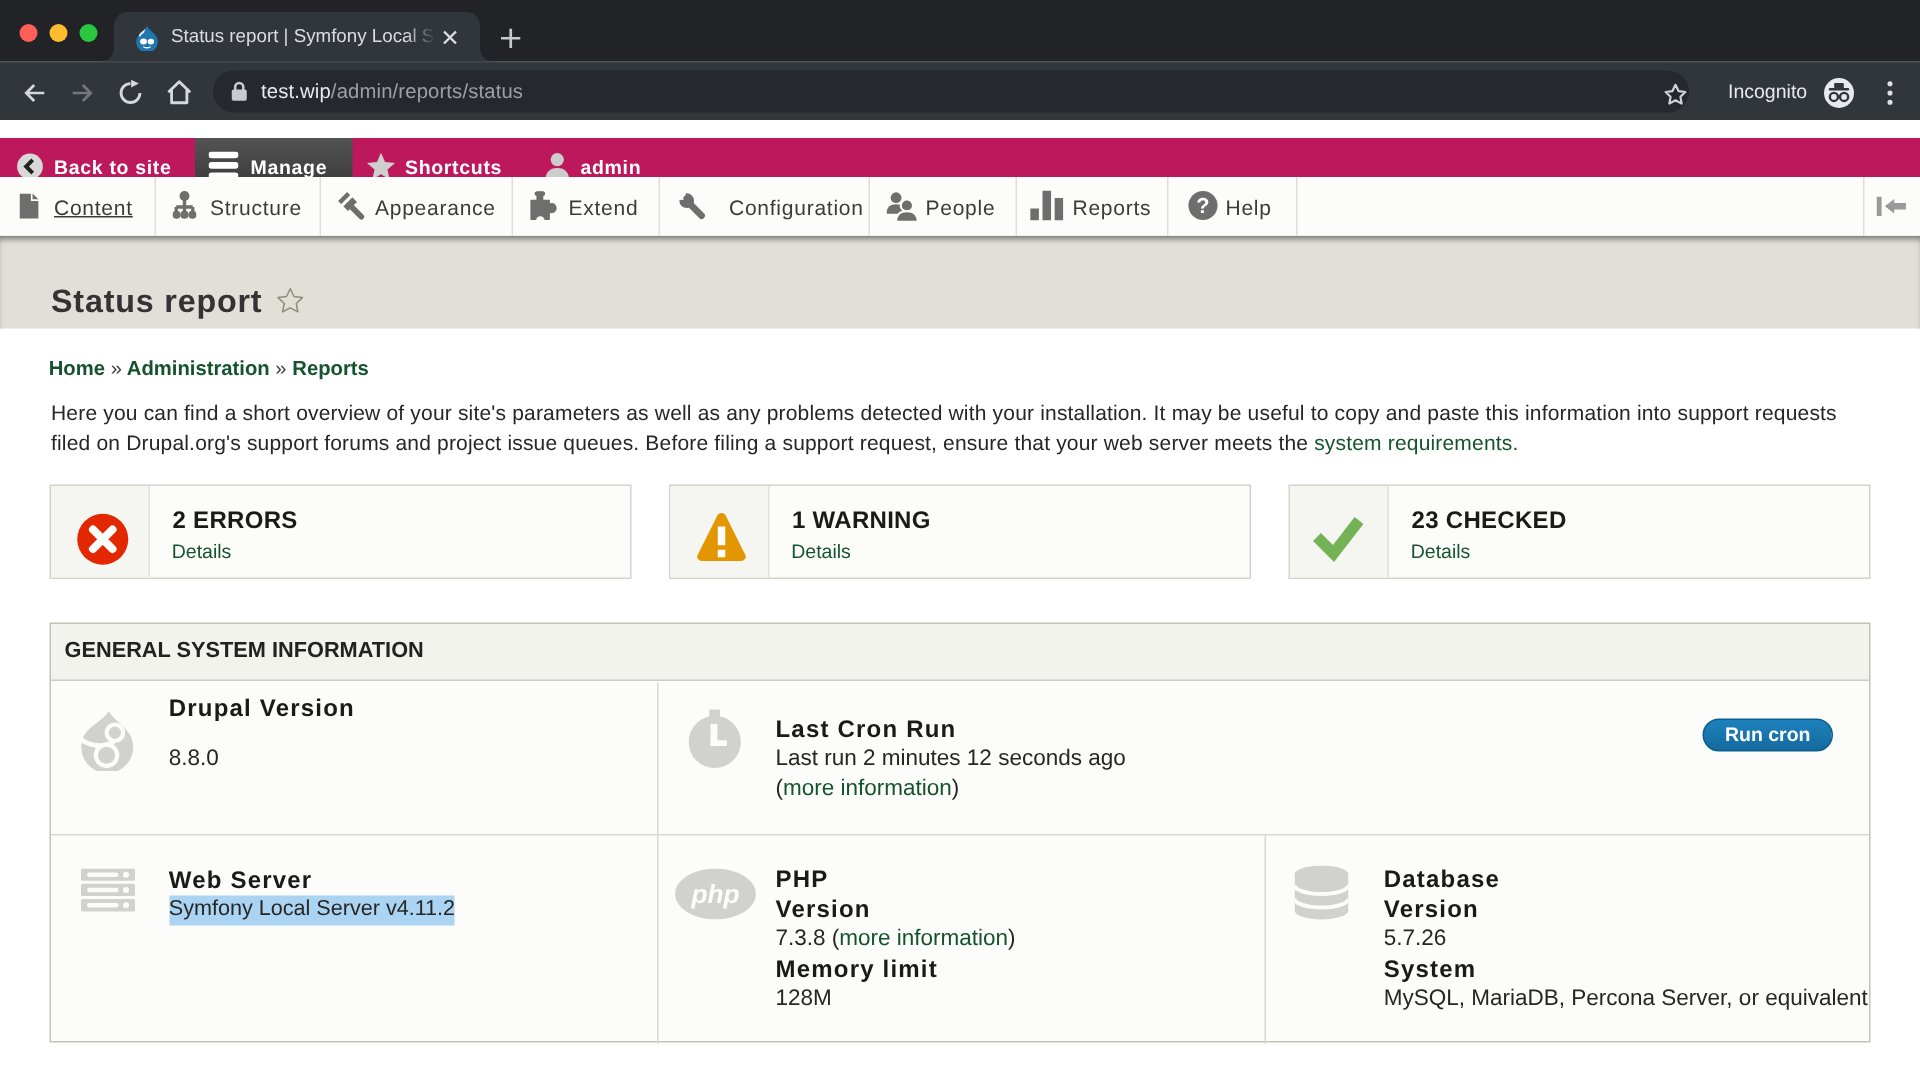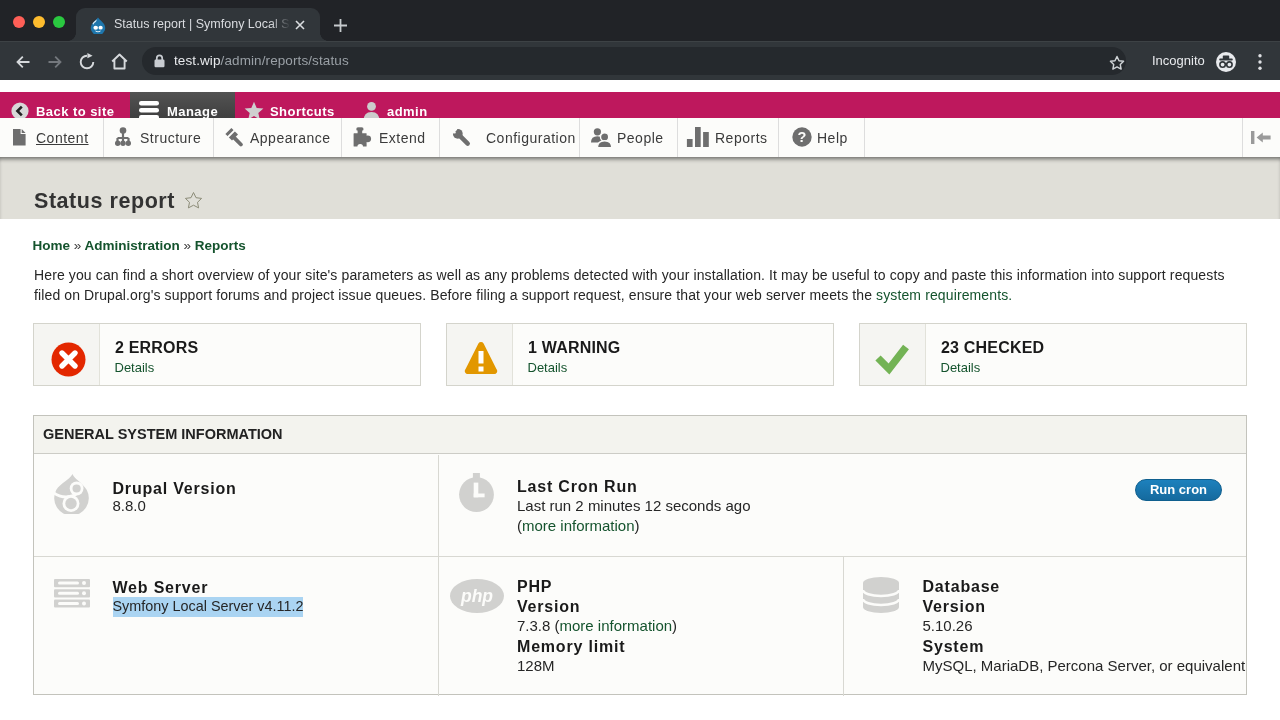--- a/index.html
+++ b/index.html
@@ -277,21 +277,21 @@
   <div class="hline" style="left:0; top:140px; width:1212px;"></div>
 
   <svg style="position:absolute;left:19.5px;top:58px" width="35" height="40" viewBox="0 0 35 40">
     <path d="M18.5 0 C 20 4.5, 28.5 9, 32.8 16 A 17.3 17.3 0 1 1 2.2 16 C 6.5 9, 15 6.5, 18.5 0 Z" fill="#d1d1cf"></path>
     <path d="M0 17.2 C 6 21.8, 13 22.6, 19.3 20 L 23.4 11.4 L 26.4 13 L 22.4 21.8 C 15.5 26.3, 6 25, 0 20.8 Z" fill="#fcfcfa"></path>
     <circle cx="22.6" cy="14.5" r="6.9" fill="#fcfcfa"></circle>
     <circle cx="22.6" cy="14.5" r="4.1" fill="#d1d1cf"></circle>
     <circle cx="17" cy="29.5" r="8.5" fill="#fcfcfa"></circle>
     <circle cx="17" cy="29.5" r="5.7" fill="#d1d1cf"></circle>
   </svg>
-  <div class="cell-title abs" style="left:78.5px; top:64px;text-align:right;">Drupal Version</div>
+  <div class="cell-title abs" style="left:78.5px; top:48px;text-align:right;">Drupal Version</div>
   <div class="cell-text abs" style="left:78.5px; top:80.5px;">8.8.0</div>
 
   <svg style="position:absolute;left:425px;top:56px" width="39" height="42" viewBox="0 0 39 42">
     <rect x="13.9" y="1" width="7" height="7" fill="#d1d1cf"></rect>
     <circle cx="17.5" cy="22.6" r="17.4" fill="#d1d1cf"></circle>
     <rect x="14.7" y="10.6" width="4.6" height="14.7" fill="#fcfcfa"></rect>
     <rect x="14.7" y="21.5" width="10.9" height="3.8" fill="#fcfcfa"></rect>
   </svg>
   <div class="cell-title abs" style="left:483px; top:62px;">Last Cron Run</div>
   <div class="cell-text abs" style="left:483px; top:80.5px;">Last run 2 minutes 12 seconds ago</div>
@@ -323,16 +323,16 @@
   <div class="cell-text abs" style="left:483px; top:241px;">128M</div>
 
   <svg style="position:absolute;left:829px;top:161px" width="36" height="37" viewBox="0 0 36 37">
     <ellipse cx="18" cy="6" rx="18" ry="6" fill="#d1d1cf"></ellipse>
     <path d="M0 6 v24 a18 6 0 0 0 36 0 v-24" fill="#d1d1cf"></path>
     <path d="M0 13 a18 6 0 0 0 36 0" fill="none" stroke="#fcfcfa" stroke-width="2.6"></path>
     <path d="M0 22 a18 6 0 0 0 36 0" fill="none" stroke="#fcfcfa" stroke-width="2.6"></path>
   </svg>
   <div class="cell-title abs" style="left:888.5px; top:161.5px;">Database</div>
   <div class="cell-title abs" style="left:888.5px; top:182px;">Version</div>
-  <div class="cell-text abs" style="left:888.5px; top:201px;">5.10.26</div>
+  <div class="cell-text abs" style="left:888.5px; top:201px;">5.7.26</div>
   <div class="cell-title abs" style="left:888.5px; top:222.3px;">System</div>
   <div class="cell-text abs" style="left:888.5px; top:241px;">MySQL, MariaDB, Percona Server, or equivalent</div>
 </div>
 
 </body></html>

